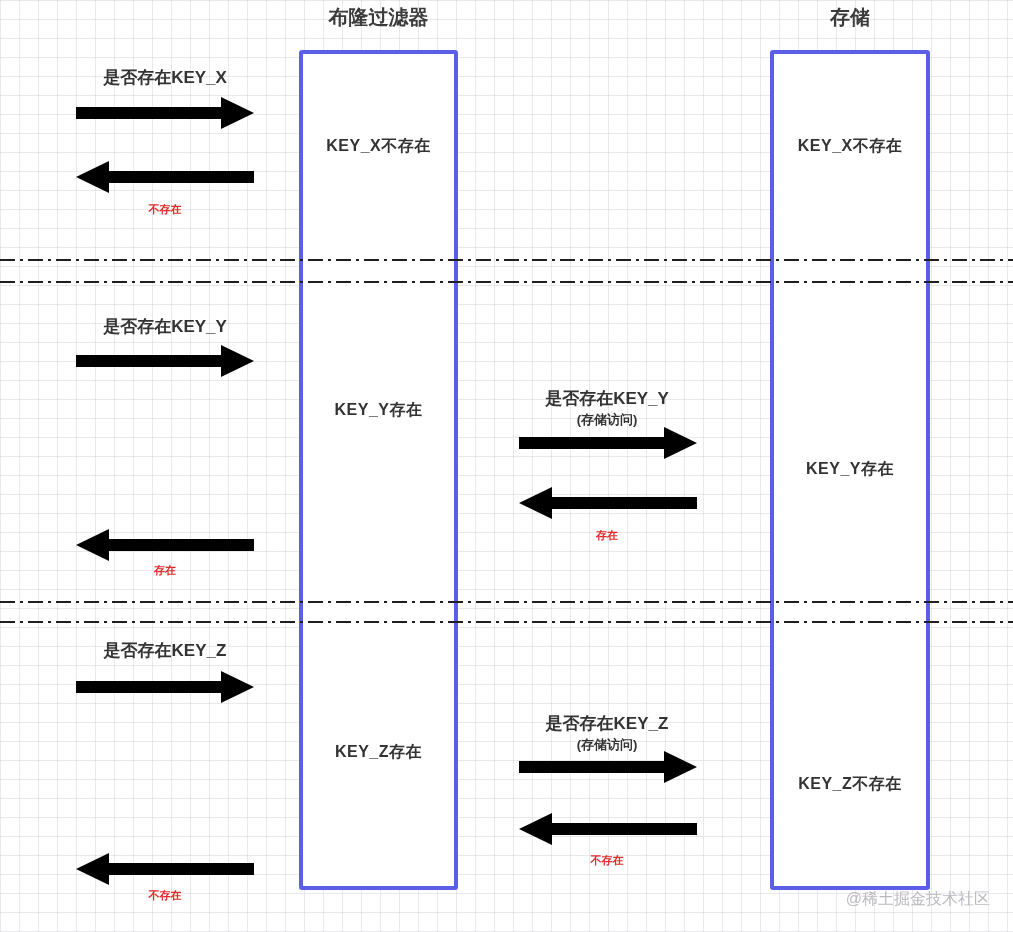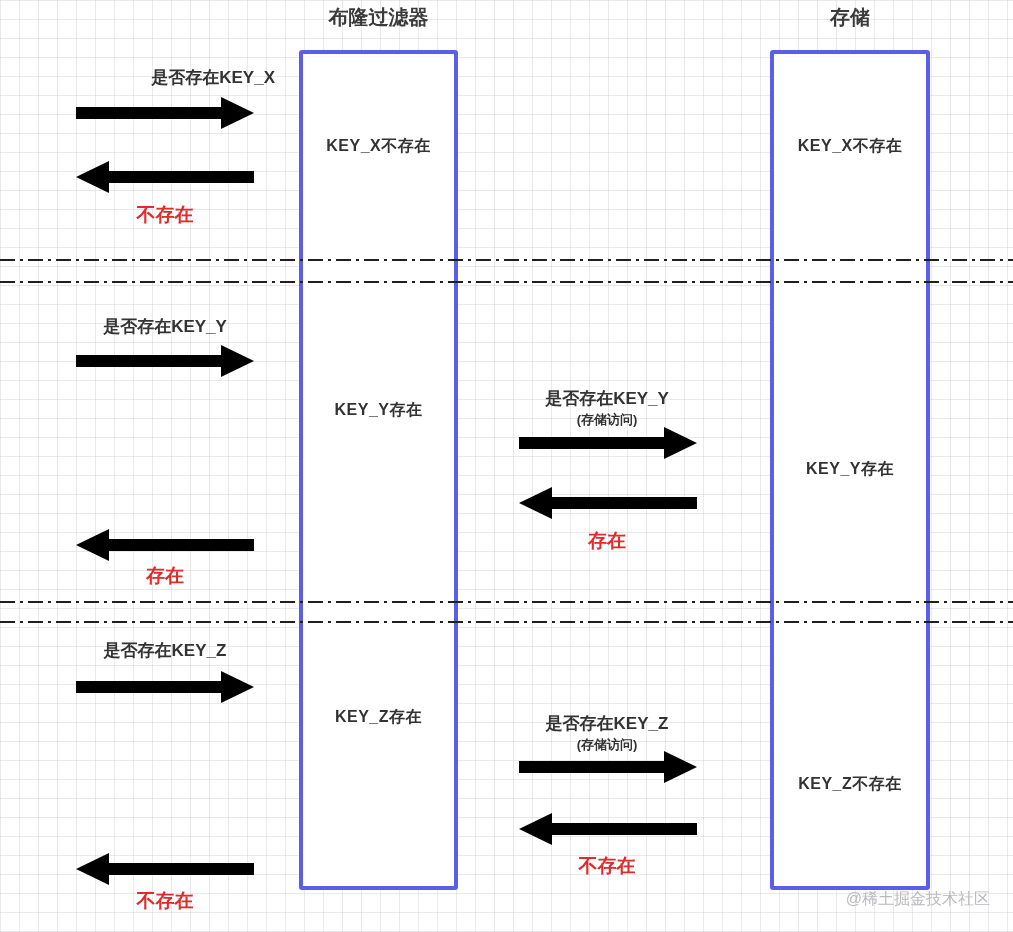--- a/index.html
+++ b/index.html
@@ -20,21 +20,21 @@
   }
   .box-label{
     position:absolute;left:0;width:100%;text-align:center;
     font-size:16px;font-weight:bold;color:#333333;letter-spacing:.5px;
   }
   .msg-label{
     text-align:center;font-size:17px;font-weight:bold;color:#333333;z-index:4;
   }
   .msg-label .sub{font-size:13px;}
   .result-red{
-    text-align:center;font-size:19px;font-weight:bold;color:#e02b2b;z-index:4;
+    text-align:center;font-size:11px;font-weight:bold;color:#e02b2b;z-index:4;
   }
   .arrow{z-index:3;display:block;}
   .separator{
     left:0;width:1013px;height:2px;z-index:5;
     background-image:repeating-linear-gradient(90deg,
       #1f1f1f 0 15px, transparent 15px 20px,
       #1f1f1f 20px 23px, transparent 23px 28px);
   }
   .watermark{font-size:16px;color:#b9b9bf;z-index:6;}
   .mid-label{line-height:21px;}
@@ -50,34 +50,34 @@
 </svg>
 
 <div class="canvas">
 
   <div class="abs title" style="left:299px;top:4px;width:159px;">布隆过滤器</div>
   <div class="abs title" style="left:770px;top:4px;width:160px;">存储</div>
 
   <div class="abs lifeline-box" style="left:299px;top:50px;width:159px;height:840px;position:absolute;">
     <div class="box-label" style="top:82px;">KEY_X不存在</div>
     <div class="box-label" style="top:346px;">KEY_Y存在</div>
-    <div class="box-label" style="top:653px;">KEY_Z存在</div>
+    <div class="box-label" style="top:688px;">KEY_Z存在</div>
   </div>
   <div class="abs lifeline-box" style="left:770px;top:50px;width:160px;height:840px;position:absolute;">
     <div class="box-label" style="top:82px;">KEY_X不存在</div>
     <div class="box-label" style="top:405px;">KEY_Y存在</div>
     <div class="box-label" style="top:720px;">KEY_Z不存在</div>
   </div>
 
   <div class="abs separator" style="top:259px;"></div>
   <div class="abs separator" style="top:281px;"></div>
   <div class="abs separator" style="top:601px;"></div>
   <div class="abs separator" style="top:621px;"></div>
 
-  <div class="abs msg-label" style="left:55px;top:66px;width:220px;text-align:right;">是否存在KEY_X</div>
+  <div class="abs msg-label" style="left:55px;top:66px;width:220px;">是否存在KEY_X</div>
   <svg class="abs arrow" style="left:74px;top:95px;" width="182" height="36" viewBox="0 0 182 36">
       <use href="#blk-arrow-right"></use>
     </svg>
   <svg class="abs arrow" style="left:74px;top:159px;" width="182" height="36" viewBox="0 0 182 36">
       <use href="#blk-arrow-left"></use>
     </svg>
   <div class="abs result-red" style="left:55px;top:202px;width:220px;">不存在</div>
 
   <div class="abs msg-label" style="left:55px;top:315px;width:220px;">是否存在KEY_Y</div>
   <svg class="abs arrow" style="left:74px;top:343px;" width="182" height="36" viewBox="0 0 182 36">

